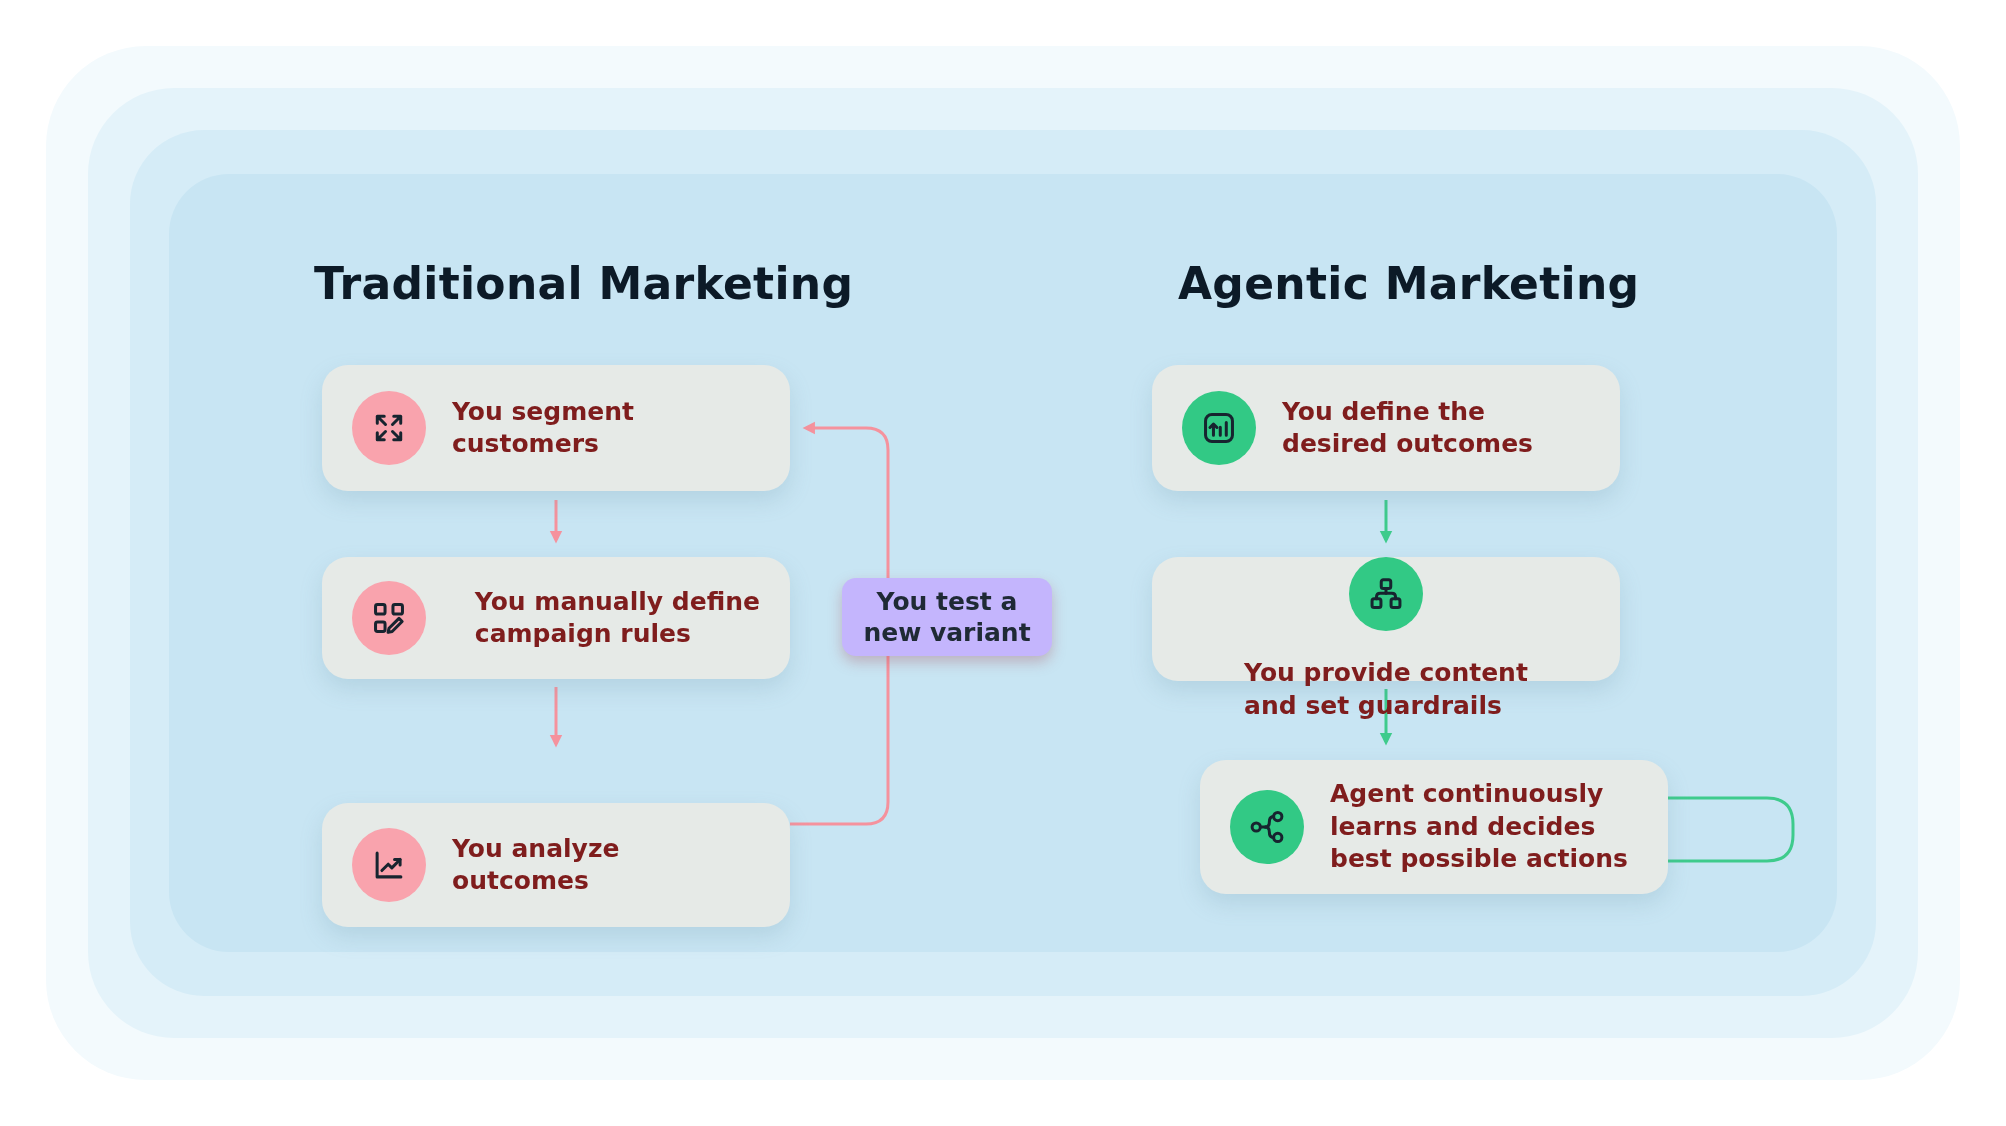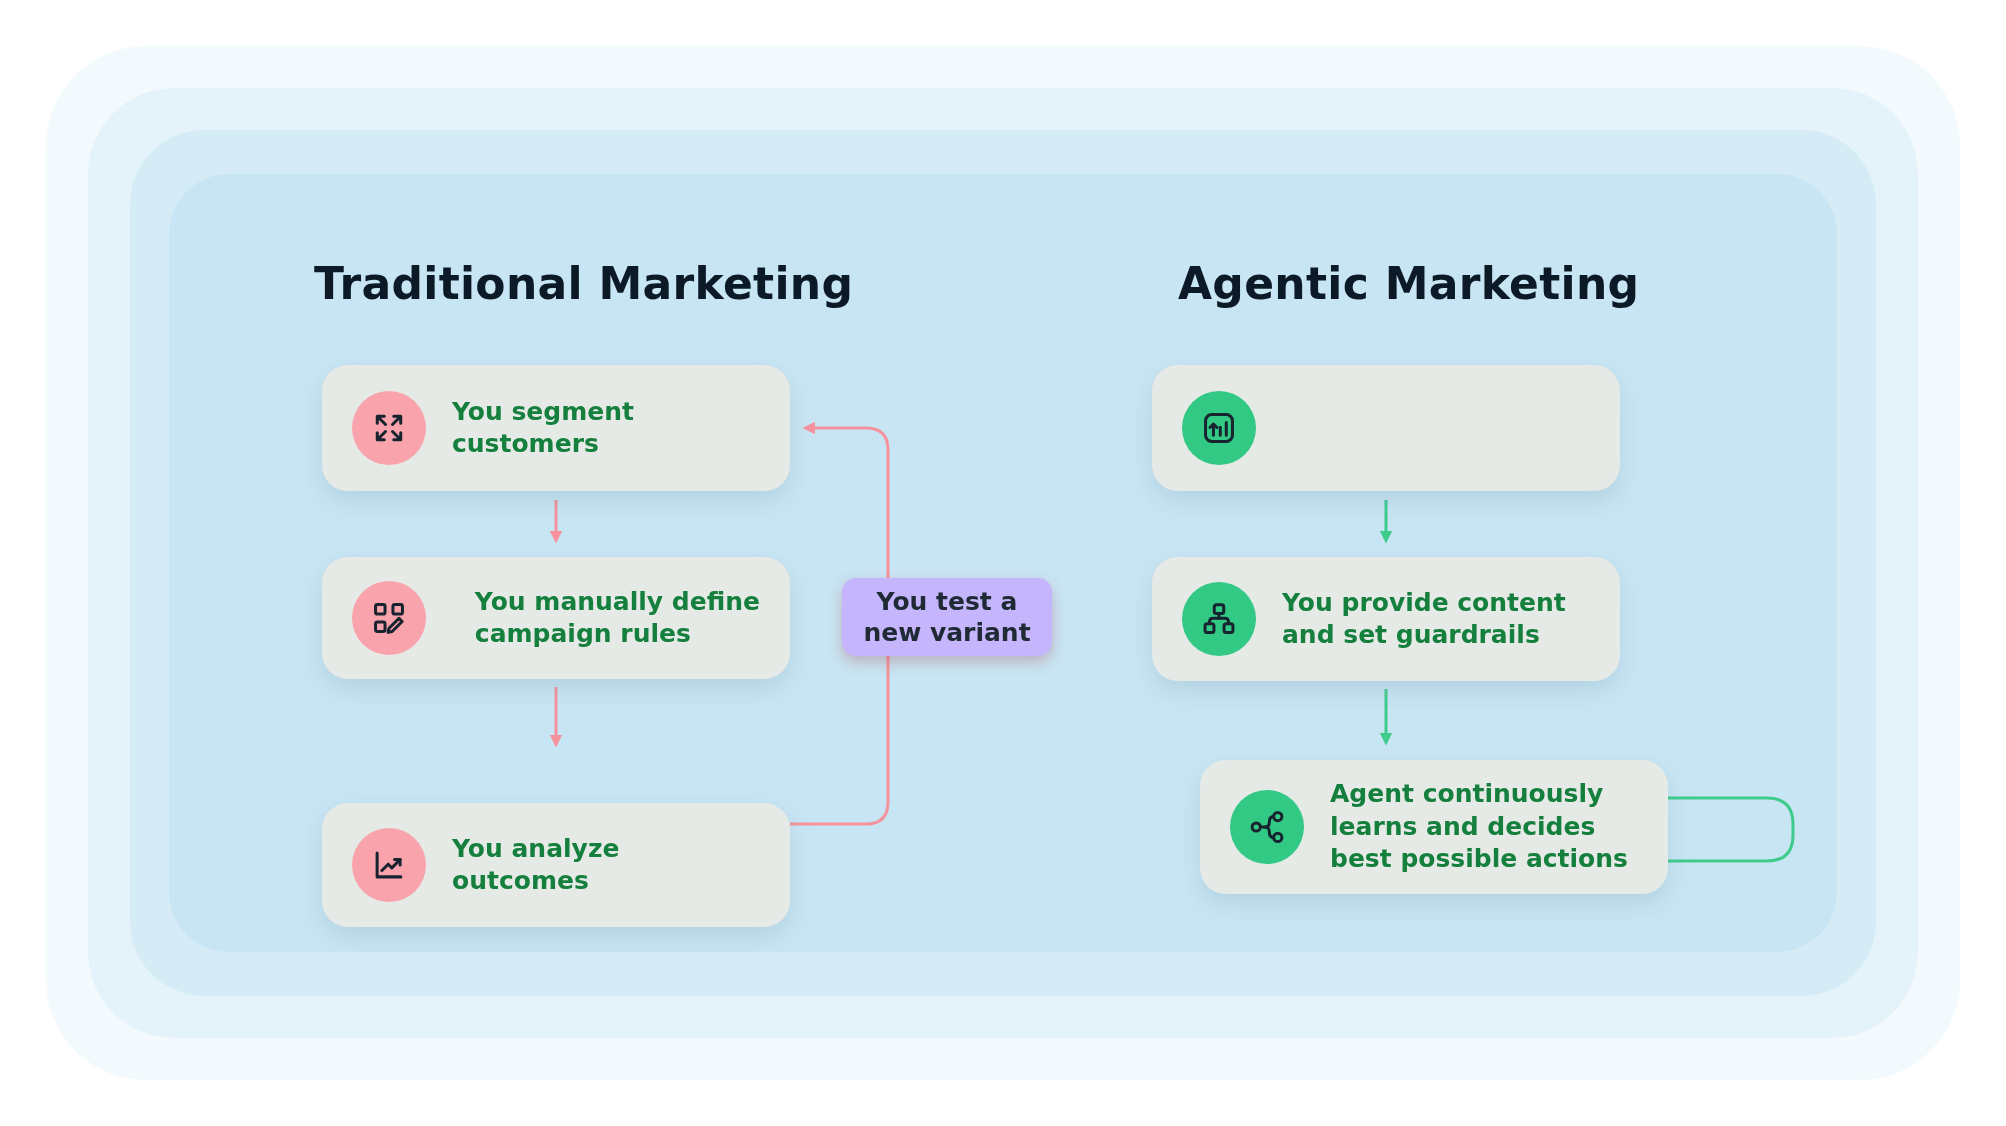--- a/index.html
+++ b/index.html
@@ -14,32 +14,32 @@
 
   .connectors { position:absolute; left:0; top:0; width:2006px; height:1126px; z-index:2; pointer-events:none; }
 
   .title { position:absolute; z-index:3; font-size:44px; font-weight:700; color:#0c1a27; letter-spacing:.3px; }
   .title-left  { left:314px; top:258px; }
   .title-right { left:1178px; top:258px; }
 
   .card { position:absolute; z-index:3; width:468px; background:#e6eae7; border-radius:26px;
           display:flex; align-items:center; gap:26px; padding:0 30px;
           box-shadow:0 10px 22px rgba(110,150,170,.22); }
-  .card .label { font-size:25px; line-height:1.3; font-weight:700; color:#15803d; white-space:pre-line; }
+  .card .label { font-size:25px; line-height:1.3; font-weight:700; color:#7f1d1d; white-space:pre-line; }
 
   .icon-circle { flex:0 0 74px; width:74px; height:74px; border-radius:50%;
                  display:flex; align-items:center; justify-content:center; }
   .icon-pink  { background:#f9a3ad; }
   .icon-green { background:#32c985; }
 
   .c1 { left:322px;  top:365px; height:126px; }
   .c2 { left:322px;  top:557px; height:122px;justify-content:space-between; }
   .c3 { left:322px;  top:762px; height:124px;margin-top:41px; }
   .c4 { left:1152px; top:365px; height:126px; }
-  .c5 { left:1152px; top:557px; height:124px; }
+  .c5 { left:1152px; top:557px; height:124px;flex-direction:column; }
   .c6 { left:1152px; top:760px; height:134px;margin-left:48px; }
 
   .badge { position:absolute; z-index:4; left:842px; top:578px; width:210px; height:78px;
            background:#c4b5fd; border-radius:14px; display:flex; align-items:center; justify-content:center;
            text-align:center; font-size:25px; font-weight:700; color:#1f2a35; line-height:1.25;
            white-space:pre-line; box-shadow:0 6px 14px rgba(170,80,95,.35); }
 </style>
 </head>
 <body>
 
@@ -116,20 +116,22 @@
 new variant</div>
 
   <div class="card c4">
     <span class="icon-circle icon-green">
       <svg width="38" height="38" viewBox="0 0 24 24" fill="none" stroke="#17242f" stroke-width="1.9" stroke-linecap="round" stroke-linejoin="round">
         <rect x="3.5" y="3.5" width="17" height="17" rx="4"></rect>
         <path d="M8.5 16.5 V9.5 M6.3 11.7 L8.5 9.5 L10.7 11.7"></path>
         <path d="M12.8 16.5 V11.5 M16.6 16.5 V8.5"></path>
       </svg>
     </span>
+    <span class="label">You define the
+desired outcomes</span>
   </div>
 
   <div class="card c5">
     <span class="icon-circle icon-green">
       <svg width="38" height="38" viewBox="0 0 24 24" fill="none" stroke="#17242f" stroke-width="1.9" stroke-linecap="round" stroke-linejoin="round">
         <rect x="9" y="3" width="6" height="5.6" rx="1.3"></rect>
         <path d="M12 8.6 V11.5"></path>
         <path d="M6 15 V13.8 Q6 11.5 8.3 11.5 H15.7 Q18 11.5 18 13.8 V15"></path>
         <rect x="3.2" y="15" width="5.6" height="5.6" rx="1.3"></rect>
         <rect x="15.2" y="15" width="5.6" height="5.6" rx="1.3"></rect>

